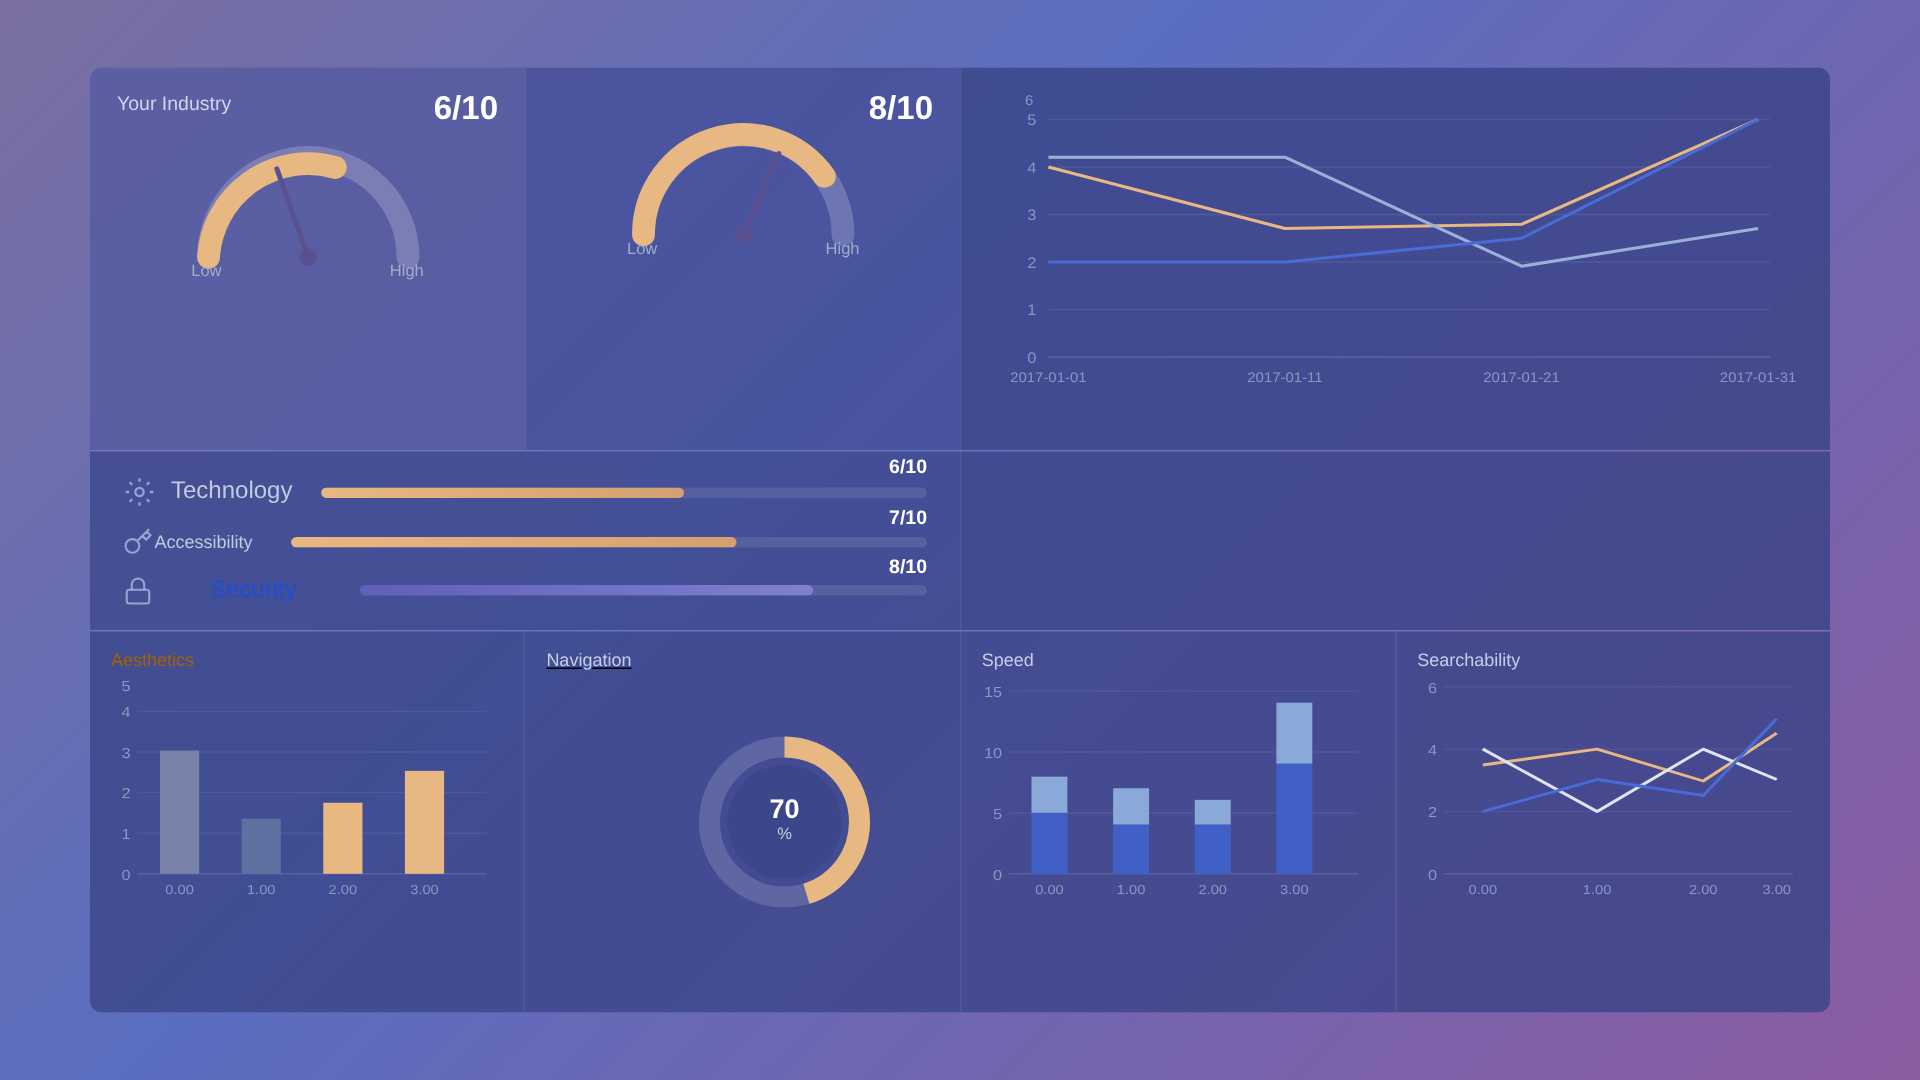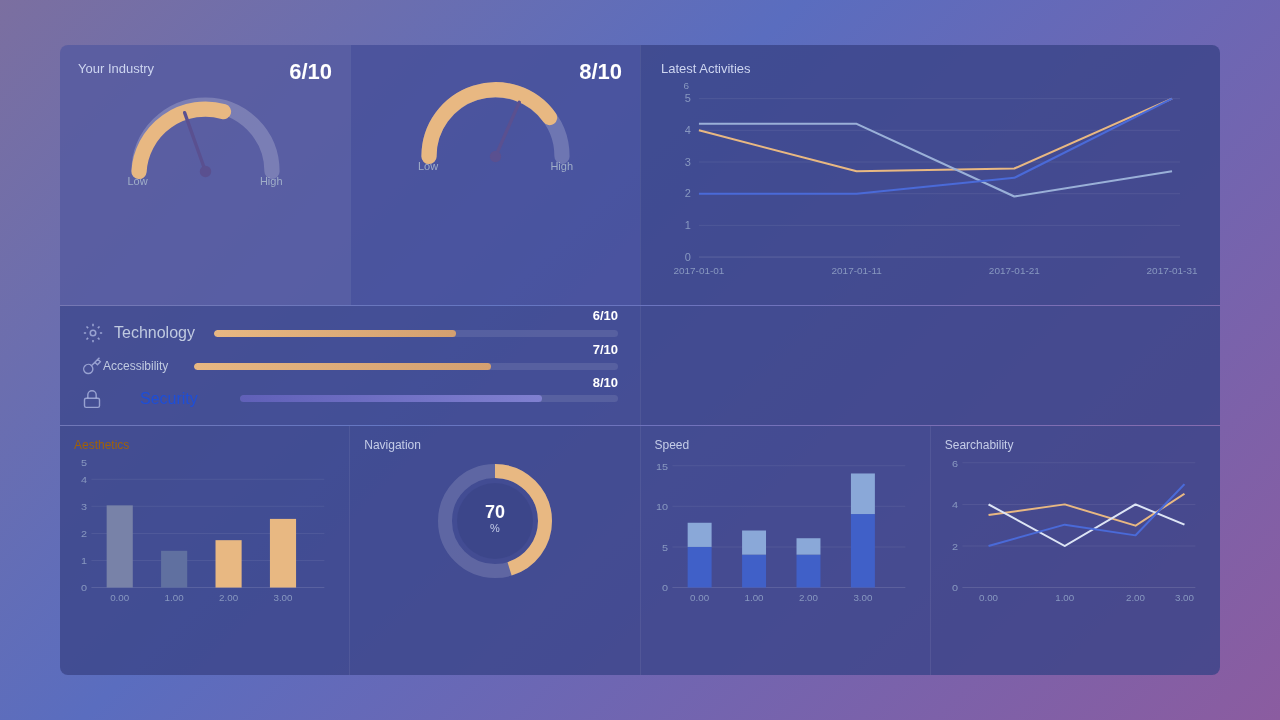--- a/index.html
+++ b/index.html
@@ -50,21 +50,20 @@
           <circle cx="90" cy="90" r="6" fill="#5a5090"></circle>
         </svg>
         <div style="display:flex; justify-content:space-between; width:155px; color:#a0aec8; font-size:11px; margin-top:-6px;">
           <span>Low</span>
           <span>High</span>
         </div>
       </div>
     </div>
 
     <div style="flex:1; background:rgba(58,68,135,0.80); padding:16px 20px; border-left:1px solid rgba(255,255,255,0.07);">
-      <div style="color:#cdd5f0; font-size:13px; margin-bottom:4px;">Latest Activities</div>
       <svg width="100%" height="205" viewBox="0 0 540 220" preserveAspectRatio="none">
 
         <line x1="38" y1="190" x2="520" y2="190" stroke="rgba(255,255,255,0.15)" stroke-width="1"></line>
         <line x1="38" y1="156" x2="520" y2="156" stroke="rgba(255,255,255,0.08)" stroke-width="1"></line>
         <line x1="38" y1="122" x2="520" y2="122" stroke="rgba(255,255,255,0.08)" stroke-width="1"></line>
         <line x1="38" y1="88" x2="520" y2="88" stroke="rgba(255,255,255,0.08)" stroke-width="1"></line>
         <line x1="38" y1="54" x2="520" y2="54" stroke="rgba(255,255,255,0.08)" stroke-width="1"></line>
         <line x1="38" y1="20" x2="520" y2="20" stroke="rgba(255,255,255,0.08)" stroke-width="1"></line>
 
         <text x="30" y="194" text-anchor="end" fill="#8898c0" font-size="11">0</text>
@@ -159,23 +158,23 @@
 
         <rect x="180" y="63" width="24" height="71" fill="#e8b882"></rect>
 
         <text x="42" y="148" fill="#8898c0" font-size="9" text-anchor="middle">0.00</text>
         <text x="92" y="148" fill="#8898c0" font-size="9" text-anchor="middle">1.00</text>
         <text x="142" y="148" fill="#8898c0" font-size="9" text-anchor="middle">2.00</text>
         <text x="192" y="148" fill="#8898c0" font-size="9" text-anchor="middle">3.00</text>
       </svg>
     </div>
 
-    <div style="flex:1; background:rgba(60,70,138,0.82); padding:12px 14px; border-right:1px solid rgba(255,255,255,0.07); display:flex; flex-direction:column;">
+    <div style="flex:1; background:rgba(60,70,138,0.82); padding:12px 14px; border-right:1px solid rgba(255,255,255,0.07); display:flex; flex-direction:row;text-decoration:underline;">
       <div style="color:#c5cde8; font-size:12px; margin-bottom:4px;">Navigation</div>
-      <div style="flex:1; display:flex; justify-content:center; position:relative;">
+      <div style="flex:1; display:flex; align-items:center; justify-content:center; position:relative;">
         <svg width="130" height="130" viewBox="0 0 130 130">
 
           <circle cx="65" cy="65" r="50" fill="none" stroke="rgba(255,255,255,0.15)" stroke-width="14"></circle>
 
           <circle cx="65" cy="65" r="50" fill="none" stroke="#e8b882" stroke-width="14" stroke-dasharray="220 314" stroke-dashoffset="78" transform="rotate(-90 65 65)"></circle>
 
           <circle cx="65" cy="65" r="38" fill="rgba(60,70,138,0.9)"></circle>
           <text x="65" y="62" text-anchor="middle" fill="#fff" font-size="18" font-weight="600">70</text>
           <text x="65" y="76" text-anchor="middle" fill="#c5cde8" font-size="11">%</text>
         </svg>

